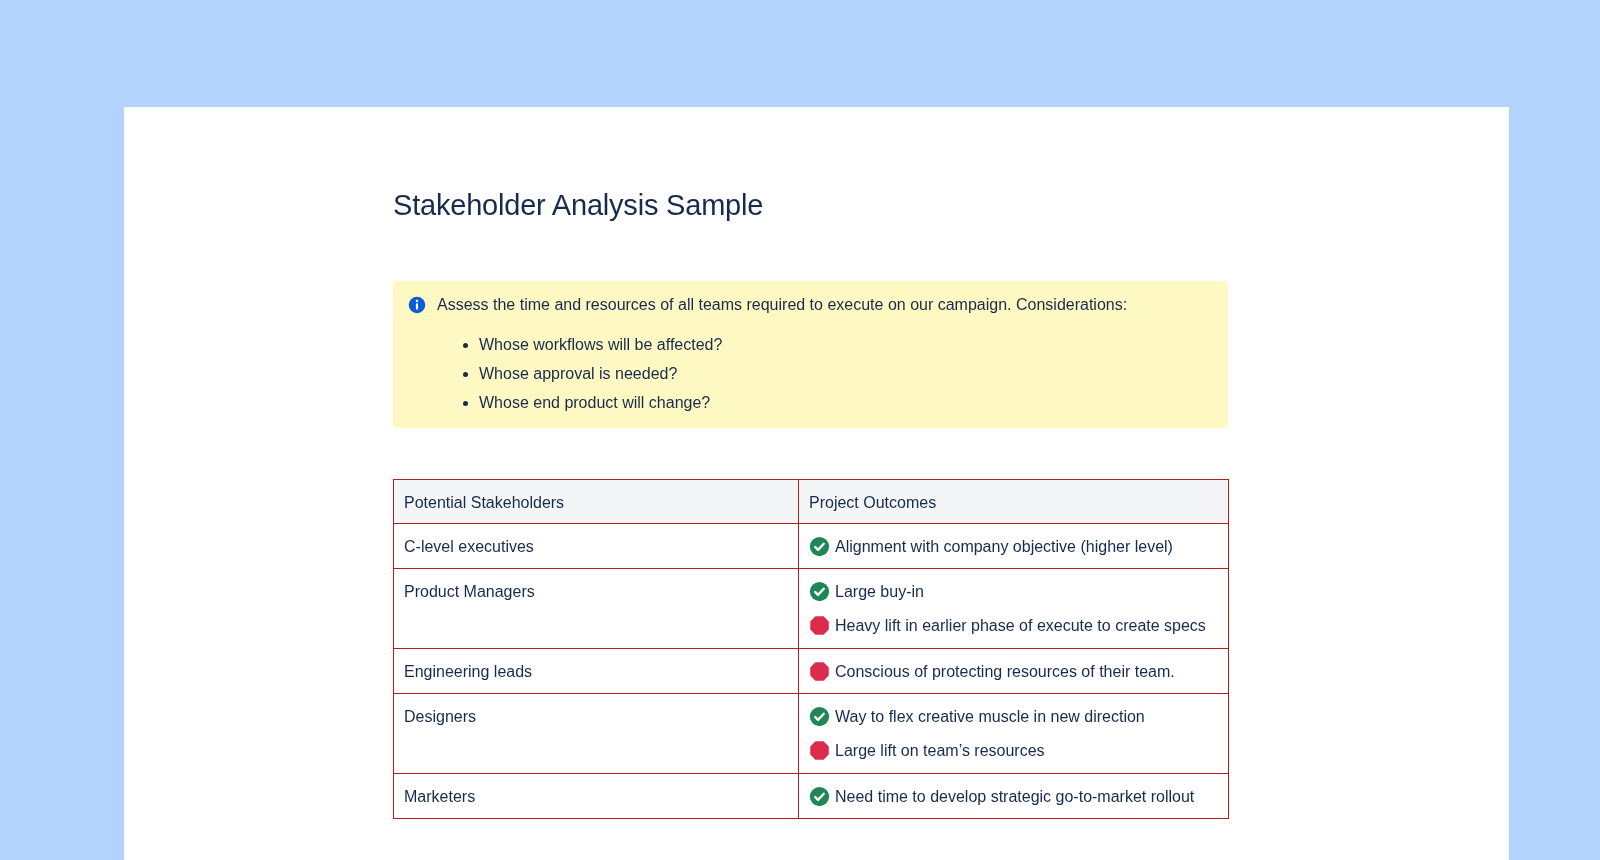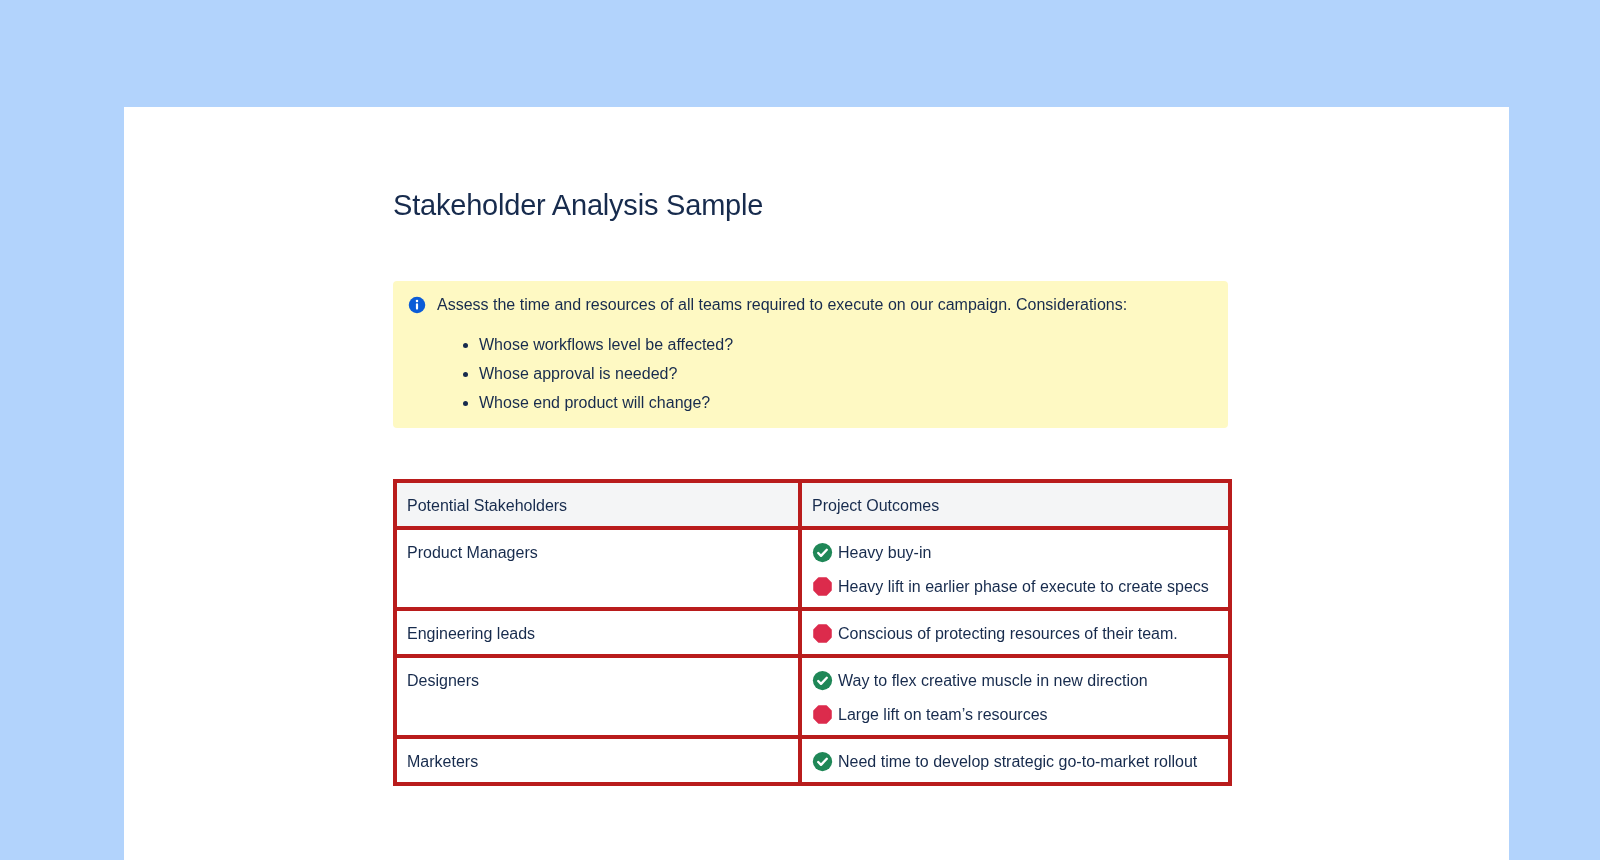--- a/index.html
+++ b/index.html
@@ -69,21 +69,21 @@
   table.stakeholder-table {
     margin-top: 51px;
     width: 835px;
     border-collapse: collapse;
     table-layout: fixed;
     color: #172B4D;
     font-size: 16px;
   }
   .stakeholder-table th,
   .stakeholder-table td {
-    border: 4px solid #b91c1c;
+    border: 1px solid #b91c1c;
     text-align: left;
     vertical-align: top;
     padding: 10px 10px 8px 10px;
     line-height: 25px;
     font-weight: 400;
   }
   .stakeholder-table col.c1 { width: 405px; }
   .stakeholder-table col.c2 { width: 430px; }
   .stakeholder-table thead tr { height: 41px; background: #F4F5F6; }
   .stakeholder-table tr.row   { height: 45px; }
@@ -126,50 +126,64 @@
         <span class="info-icon-wrap">
           <svg viewBox="0 0 24 24">
             <circle cx="12" cy="12" r="11" fill="#0B5CD7"></circle>
             <circle cx="12" cy="6.7" r="1.7" fill="#ffffff"></circle>
             <rect x="10.55" y="9.8" width="2.9" height="8.4" rx="1.45" fill="#ffffff"></rect>
           </svg>
         </span>
         <div class="info-body">
           <div class="info-lead">Assess the time and resources of all teams required to execute on our campaign. Considerations:</div>
           <ul class="info-bullets">
-              <li>Whose workflows level be affected?</li>
+              <li>Whose workflows will be affected?</li>
               <li>Whose approval is needed?</li>
               <li>Whose end product will change?</li>
             </ul>
         </div>
       </div>
 
       <table class="stakeholder-table">
         <colgroup>
             <col class="c1">
             <col class="c2">
           </colgroup>
         <thead>
           <tr>
             <th>Potential Stakeholders</th>
             <th>Project Outcomes</th>
           </tr>
         </thead>
         <tbody>
+            <tr class="row">
+              <td>C-level executives</td>
+              <td>
+                <div class="outcome">
+                  <span class="oicon">
+                    <svg viewBox="0 0 24 24">
+                      <circle cx="12" cy="12" r="11" fill="#1F8757"></circle>
+                      <path d="M7.1 12.6l3.2 3.2 6.6-6.9" fill="none" stroke="#ffffff" stroke-width="2.7" stroke-linecap="round" stroke-linejoin="round"></path>
+                    </svg>
+                  </span>
+                  <span class="outcome-text">Alignment with company objective (higher level)</span>
+                </div>
+              </td>
+            </tr>
             <tr class="row-tall">
               <td>Product Managers</td>
               <td>
                 <div class="outcome">
                   <span class="oicon">
                     <svg viewBox="0 0 24 24">
                       <circle cx="12" cy="12" r="11" fill="#1F8757"></circle>
                       <path d="M7.1 12.6l3.2 3.2 6.6-6.9" fill="none" stroke="#ffffff" stroke-width="2.7" stroke-linecap="round" stroke-linejoin="round"></path>
                     </svg>
                   </span>
-                  <span class="outcome-text">Heavy buy-in</span>
+                  <span class="outcome-text">Large buy-in</span>
                 </div>
                 <div class="outcome">
                   <span class="oicon">
                     <svg viewBox="0 0 24 24">
                       <polygon points="7.8,2.5 16.2,2.5 21.5,7.8 21.5,16.2 16.2,21.5 7.8,21.5 2.5,7.8 2.5,16.2" fill="none"></polygon>
                       <polygon points="7.8,2.5 16.2,2.5 21.5,7.8 21.5,16.2 16.2,21.5 7.8,21.5 2.5,16.2 2.5,7.8" fill="#DC2B4C" stroke="#DC2B4C" stroke-width="2.2" stroke-linejoin="round"></polygon>
                     </svg>
                   </span>
                   <span class="outcome-text">Heavy lift in earlier phase of execute to create specs</span>
                 </div>

